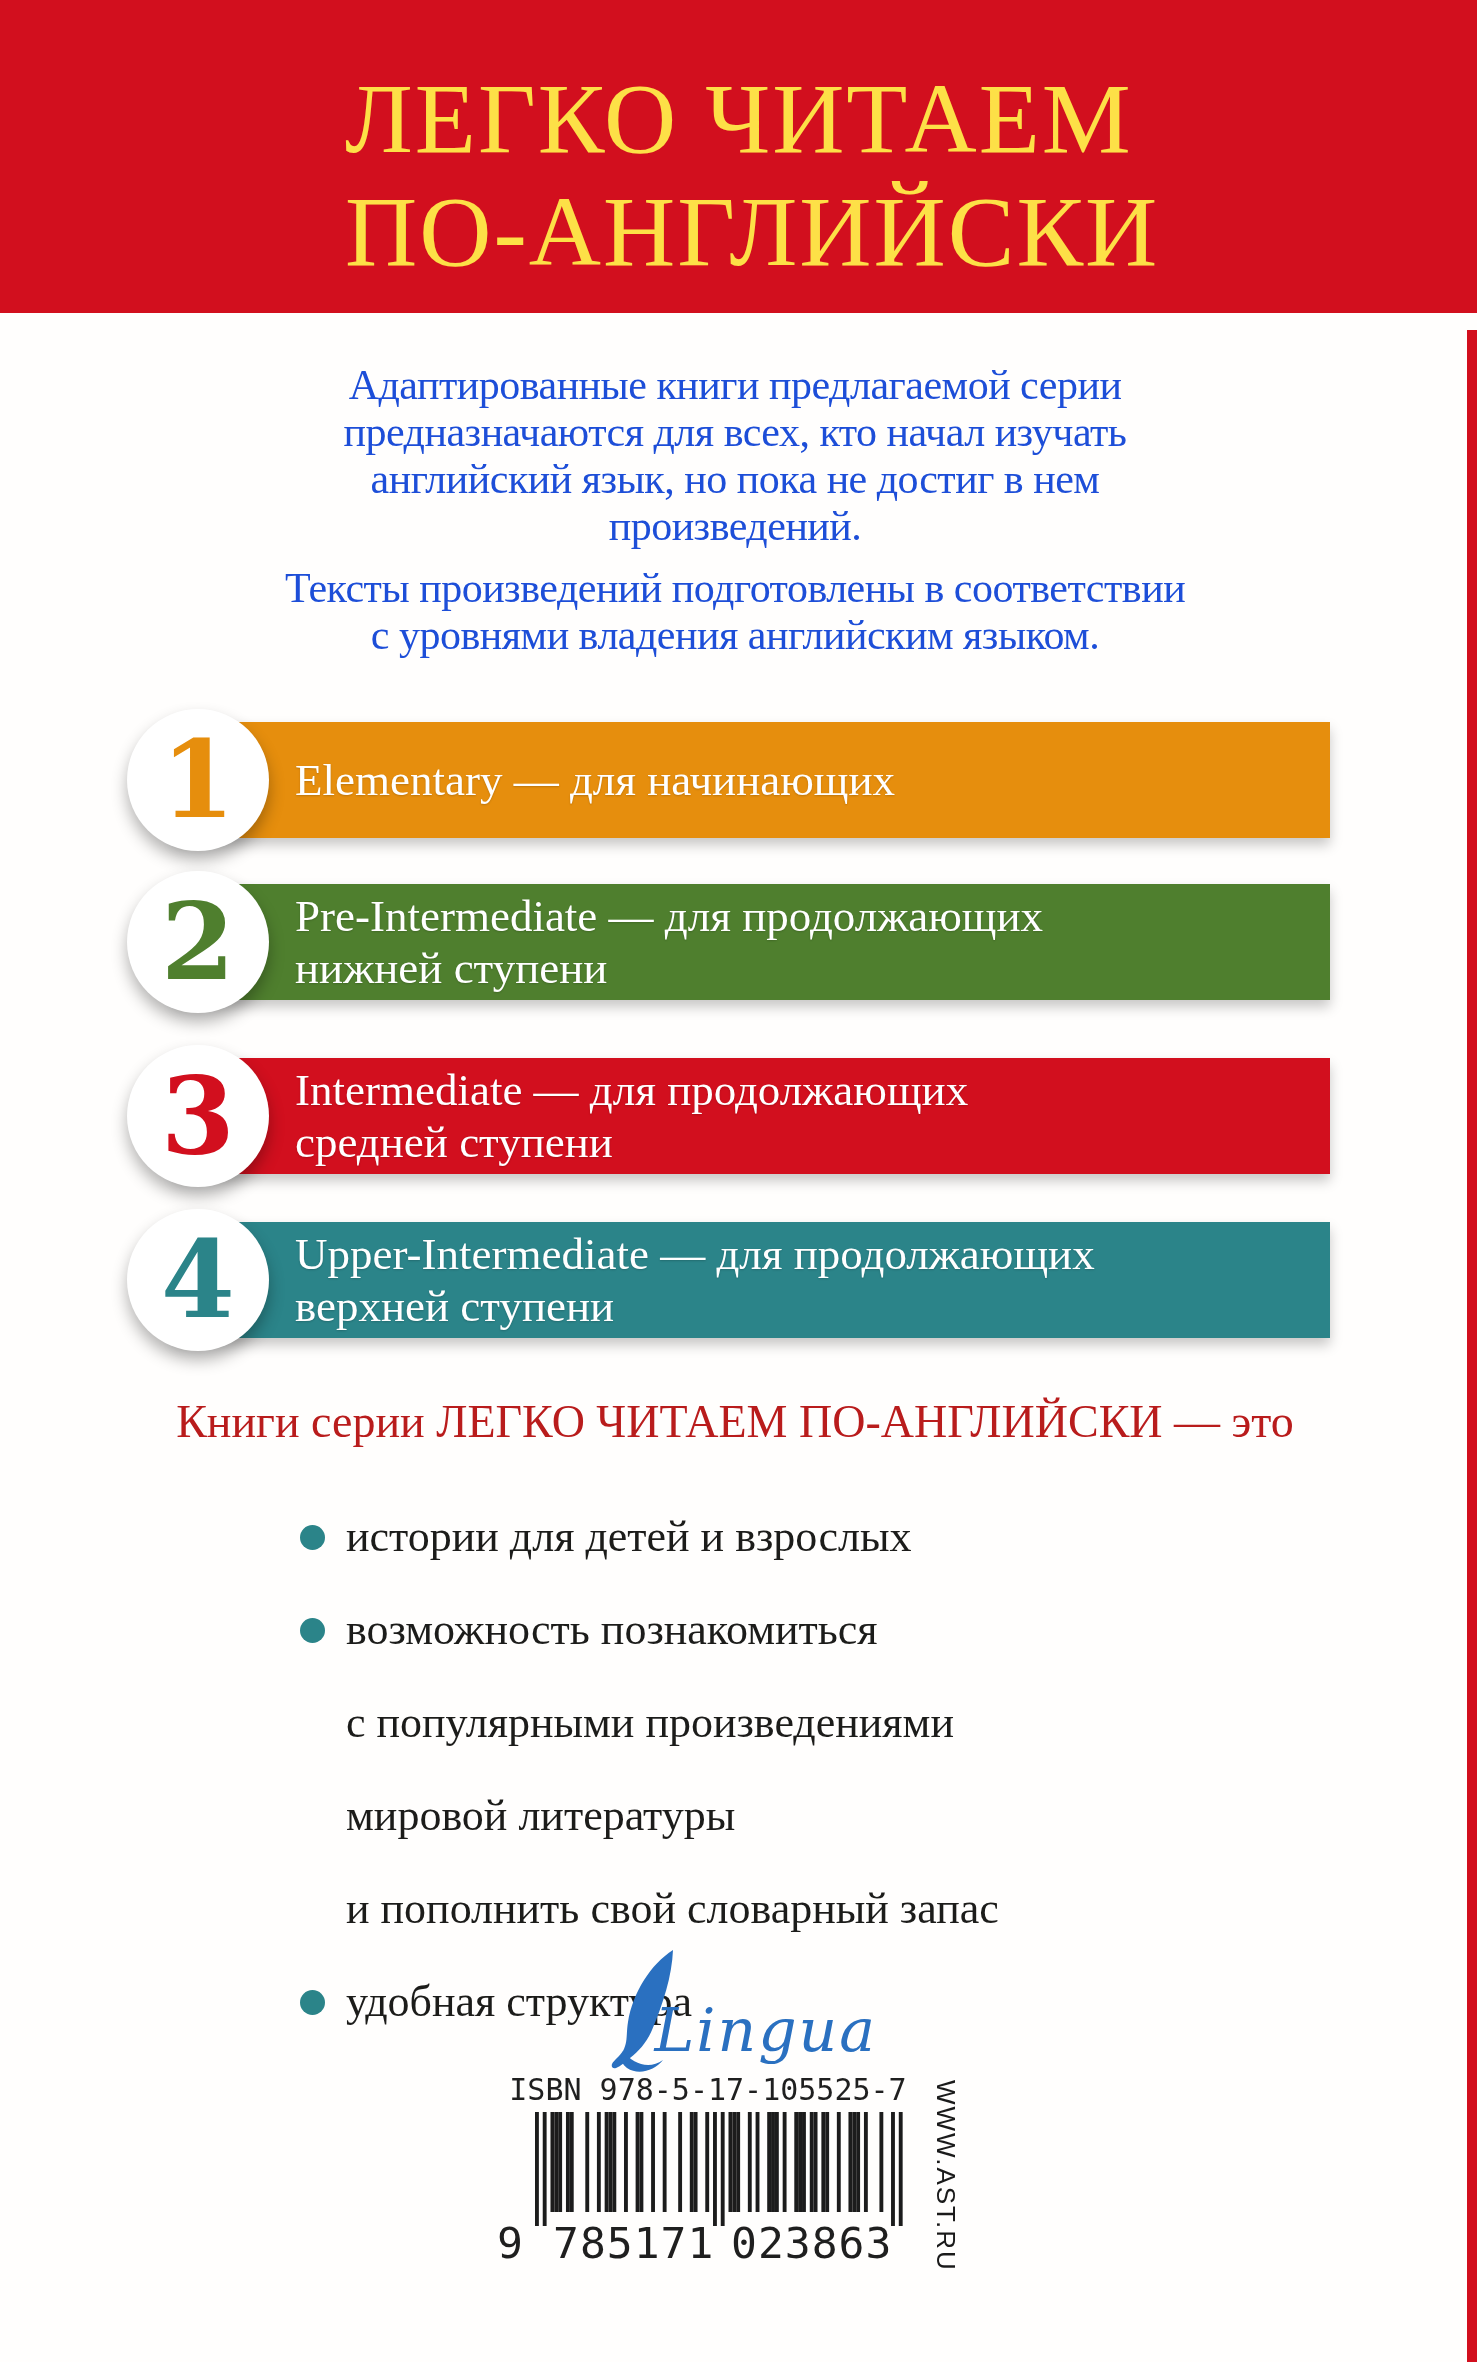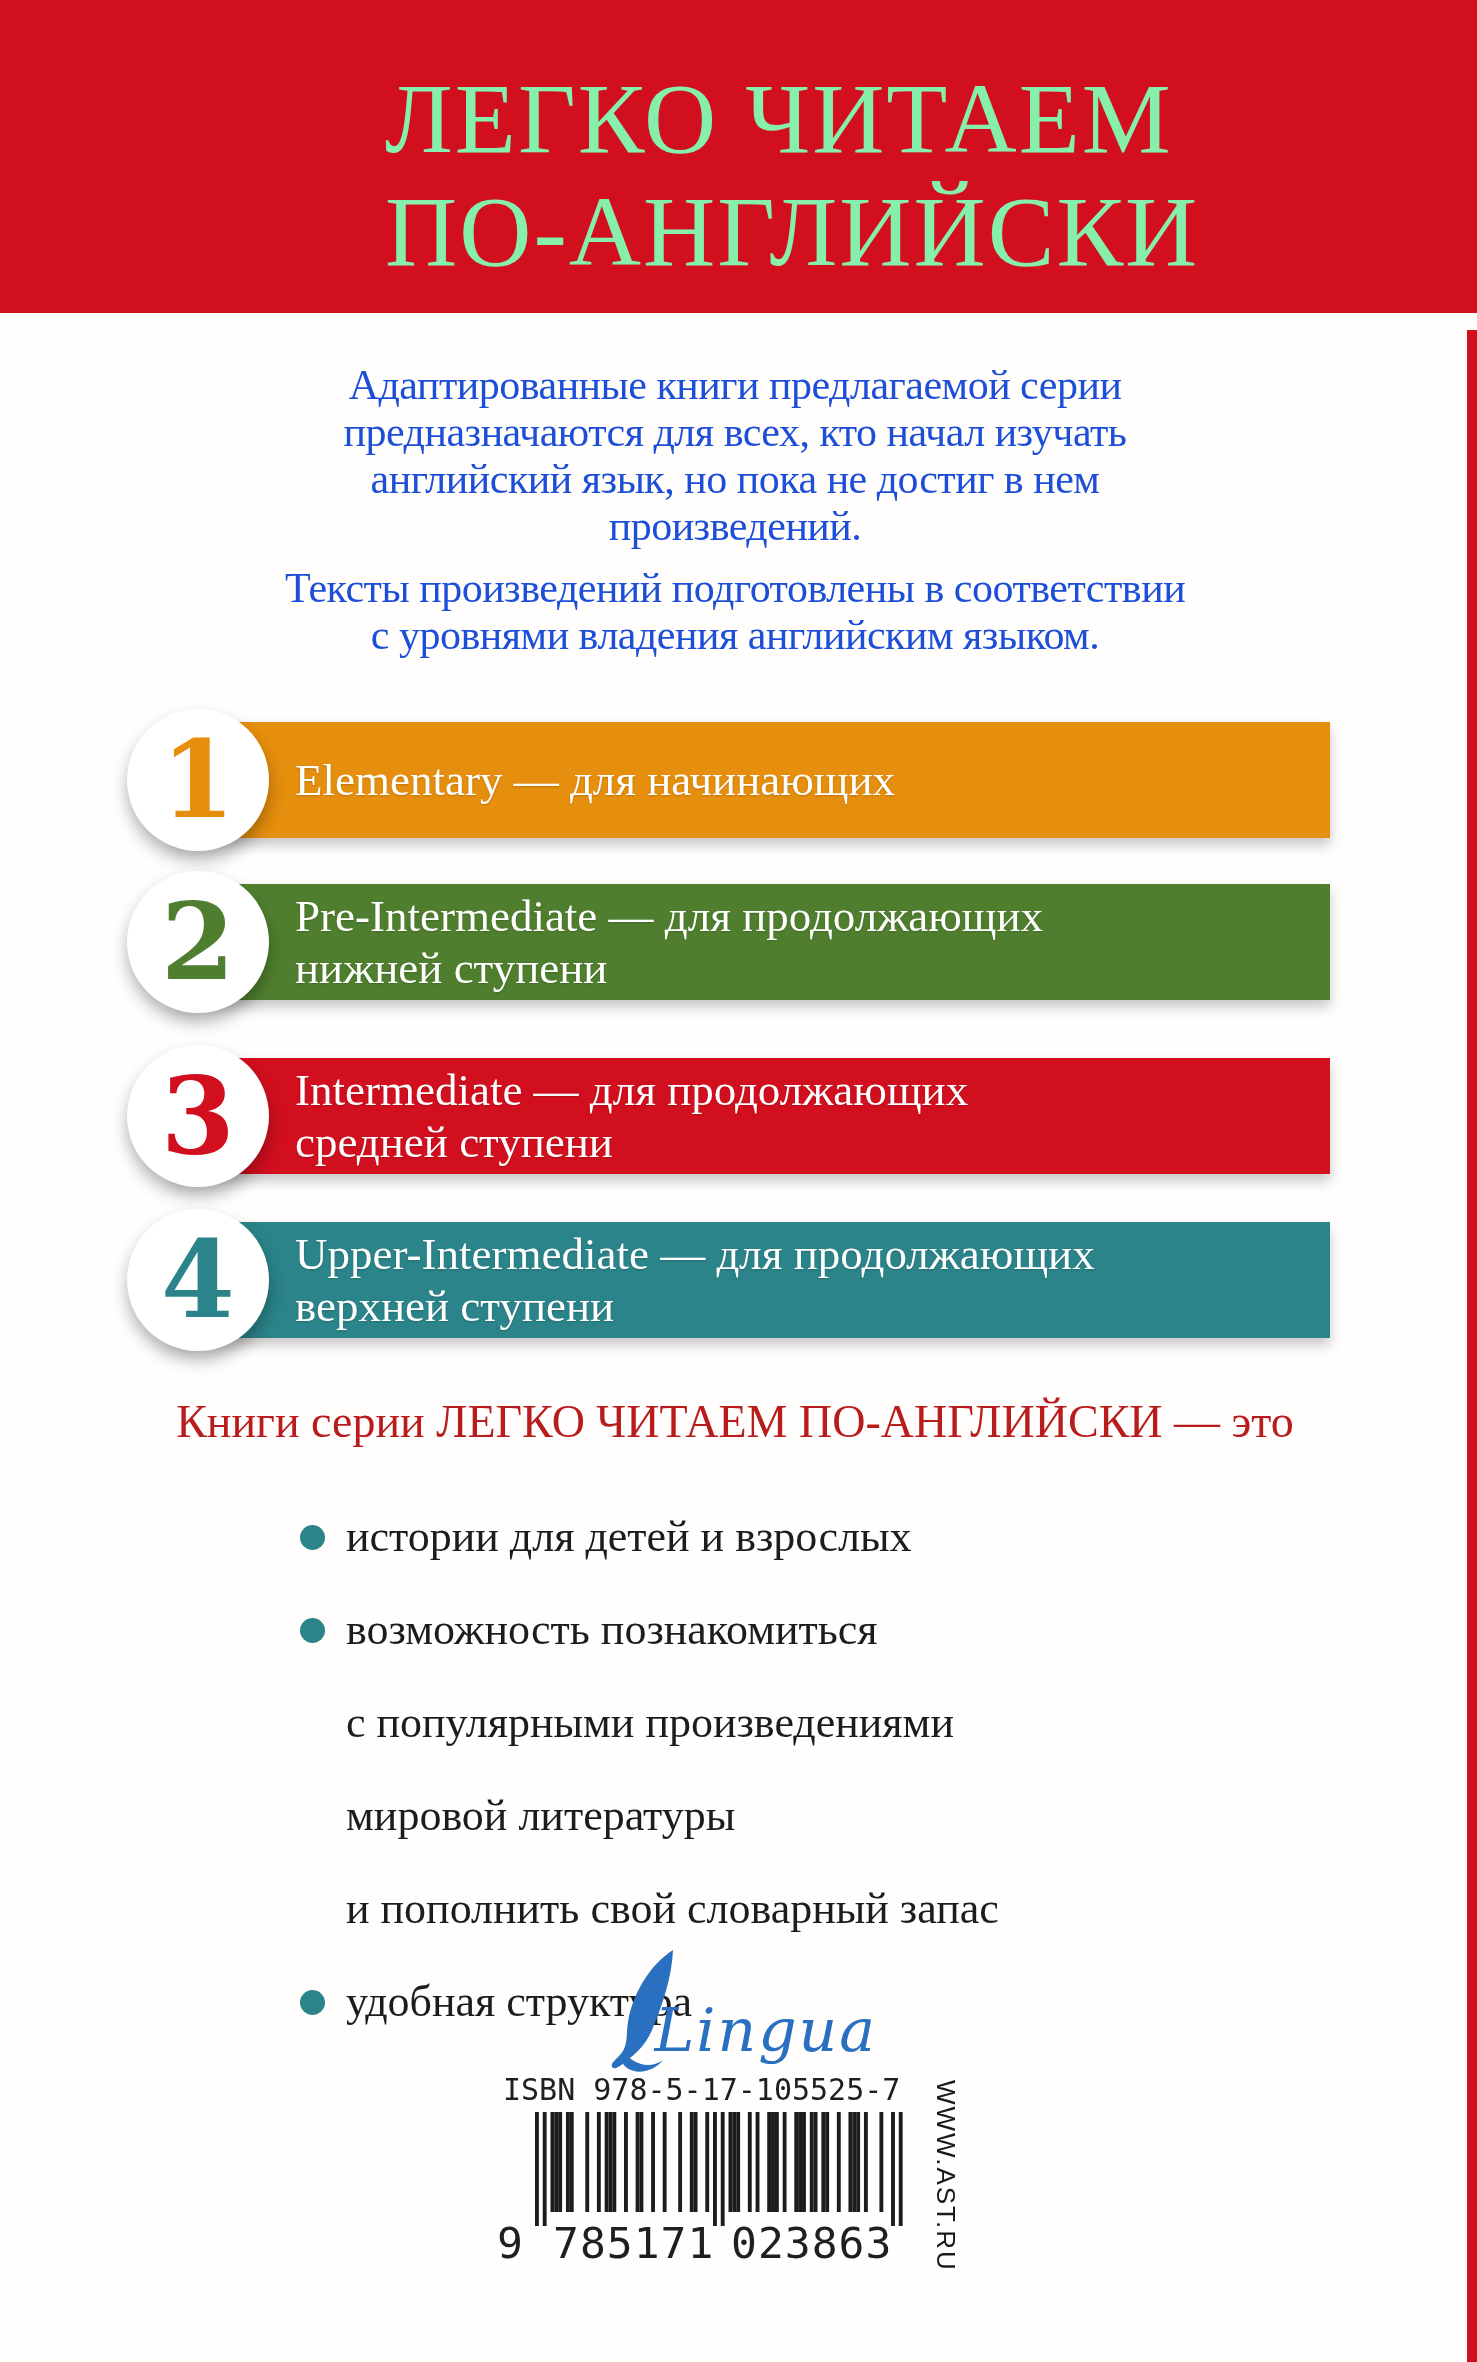--- a/index.html
+++ b/index.html
@@ -10,26 +10,25 @@
     overflow:hidden;
     font-family:"Liberation Serif","DejaVu Serif",serif;
   }
   
   .header-band{
     position:absolute;left:0;top:0;width:1477px;height:313px;
     background:#d20f1e;
   }
   .header-title{
     position:absolute;left:345px;top:62px;
-    color:#86efac;
+    color:#fde047;
     font-size:100px;line-height:113px;
     letter-spacing:2px;
     font-weight:400;
     white-space:nowrap;
-    margin-left:40px;
   }
   .right-border{
     position:absolute;right:0;top:330px;width:10px;height:2032px;
     background:#d20f1e;
   }
   
   .intro{
     position:absolute;left:60px;top:362px;width:1350px;
     text-align:center;color:#1d4ed8;
     font-size:42px;line-height:47px;
@@ -87,21 +86,21 @@
   .logo-word{
     font-style:italic;
     font-family:"DejaVu Serif","Liberation Serif",serif;
     font-size:60px;line-height:60px;
     position:absolute;left:36px;bottom:18px;
     letter-spacing:2px;
   }
   
   .isbn-label{
     position:absolute;left:503px;top:2072px;width:410px;
-    text-align:left;
+    text-align:center;
     font-family:"DejaVu Sans Mono","Liberation Mono",monospace;
     font-size:30px;letter-spacing:0px;color:#1f1f1f;white-space:nowrap;
   }
   .barcode-wrap{position:absolute;left:535px;top:2112px;width:368px;height:114px;}
   .barcode-digits span{
     position:absolute;top:2218px;
     font-family:"DejaVu Sans Mono","Liberation Mono",monospace;
     font-size:43px;color:#1f1f1f;letter-spacing:1px;
   }
   .bd-0{left:497px;}

